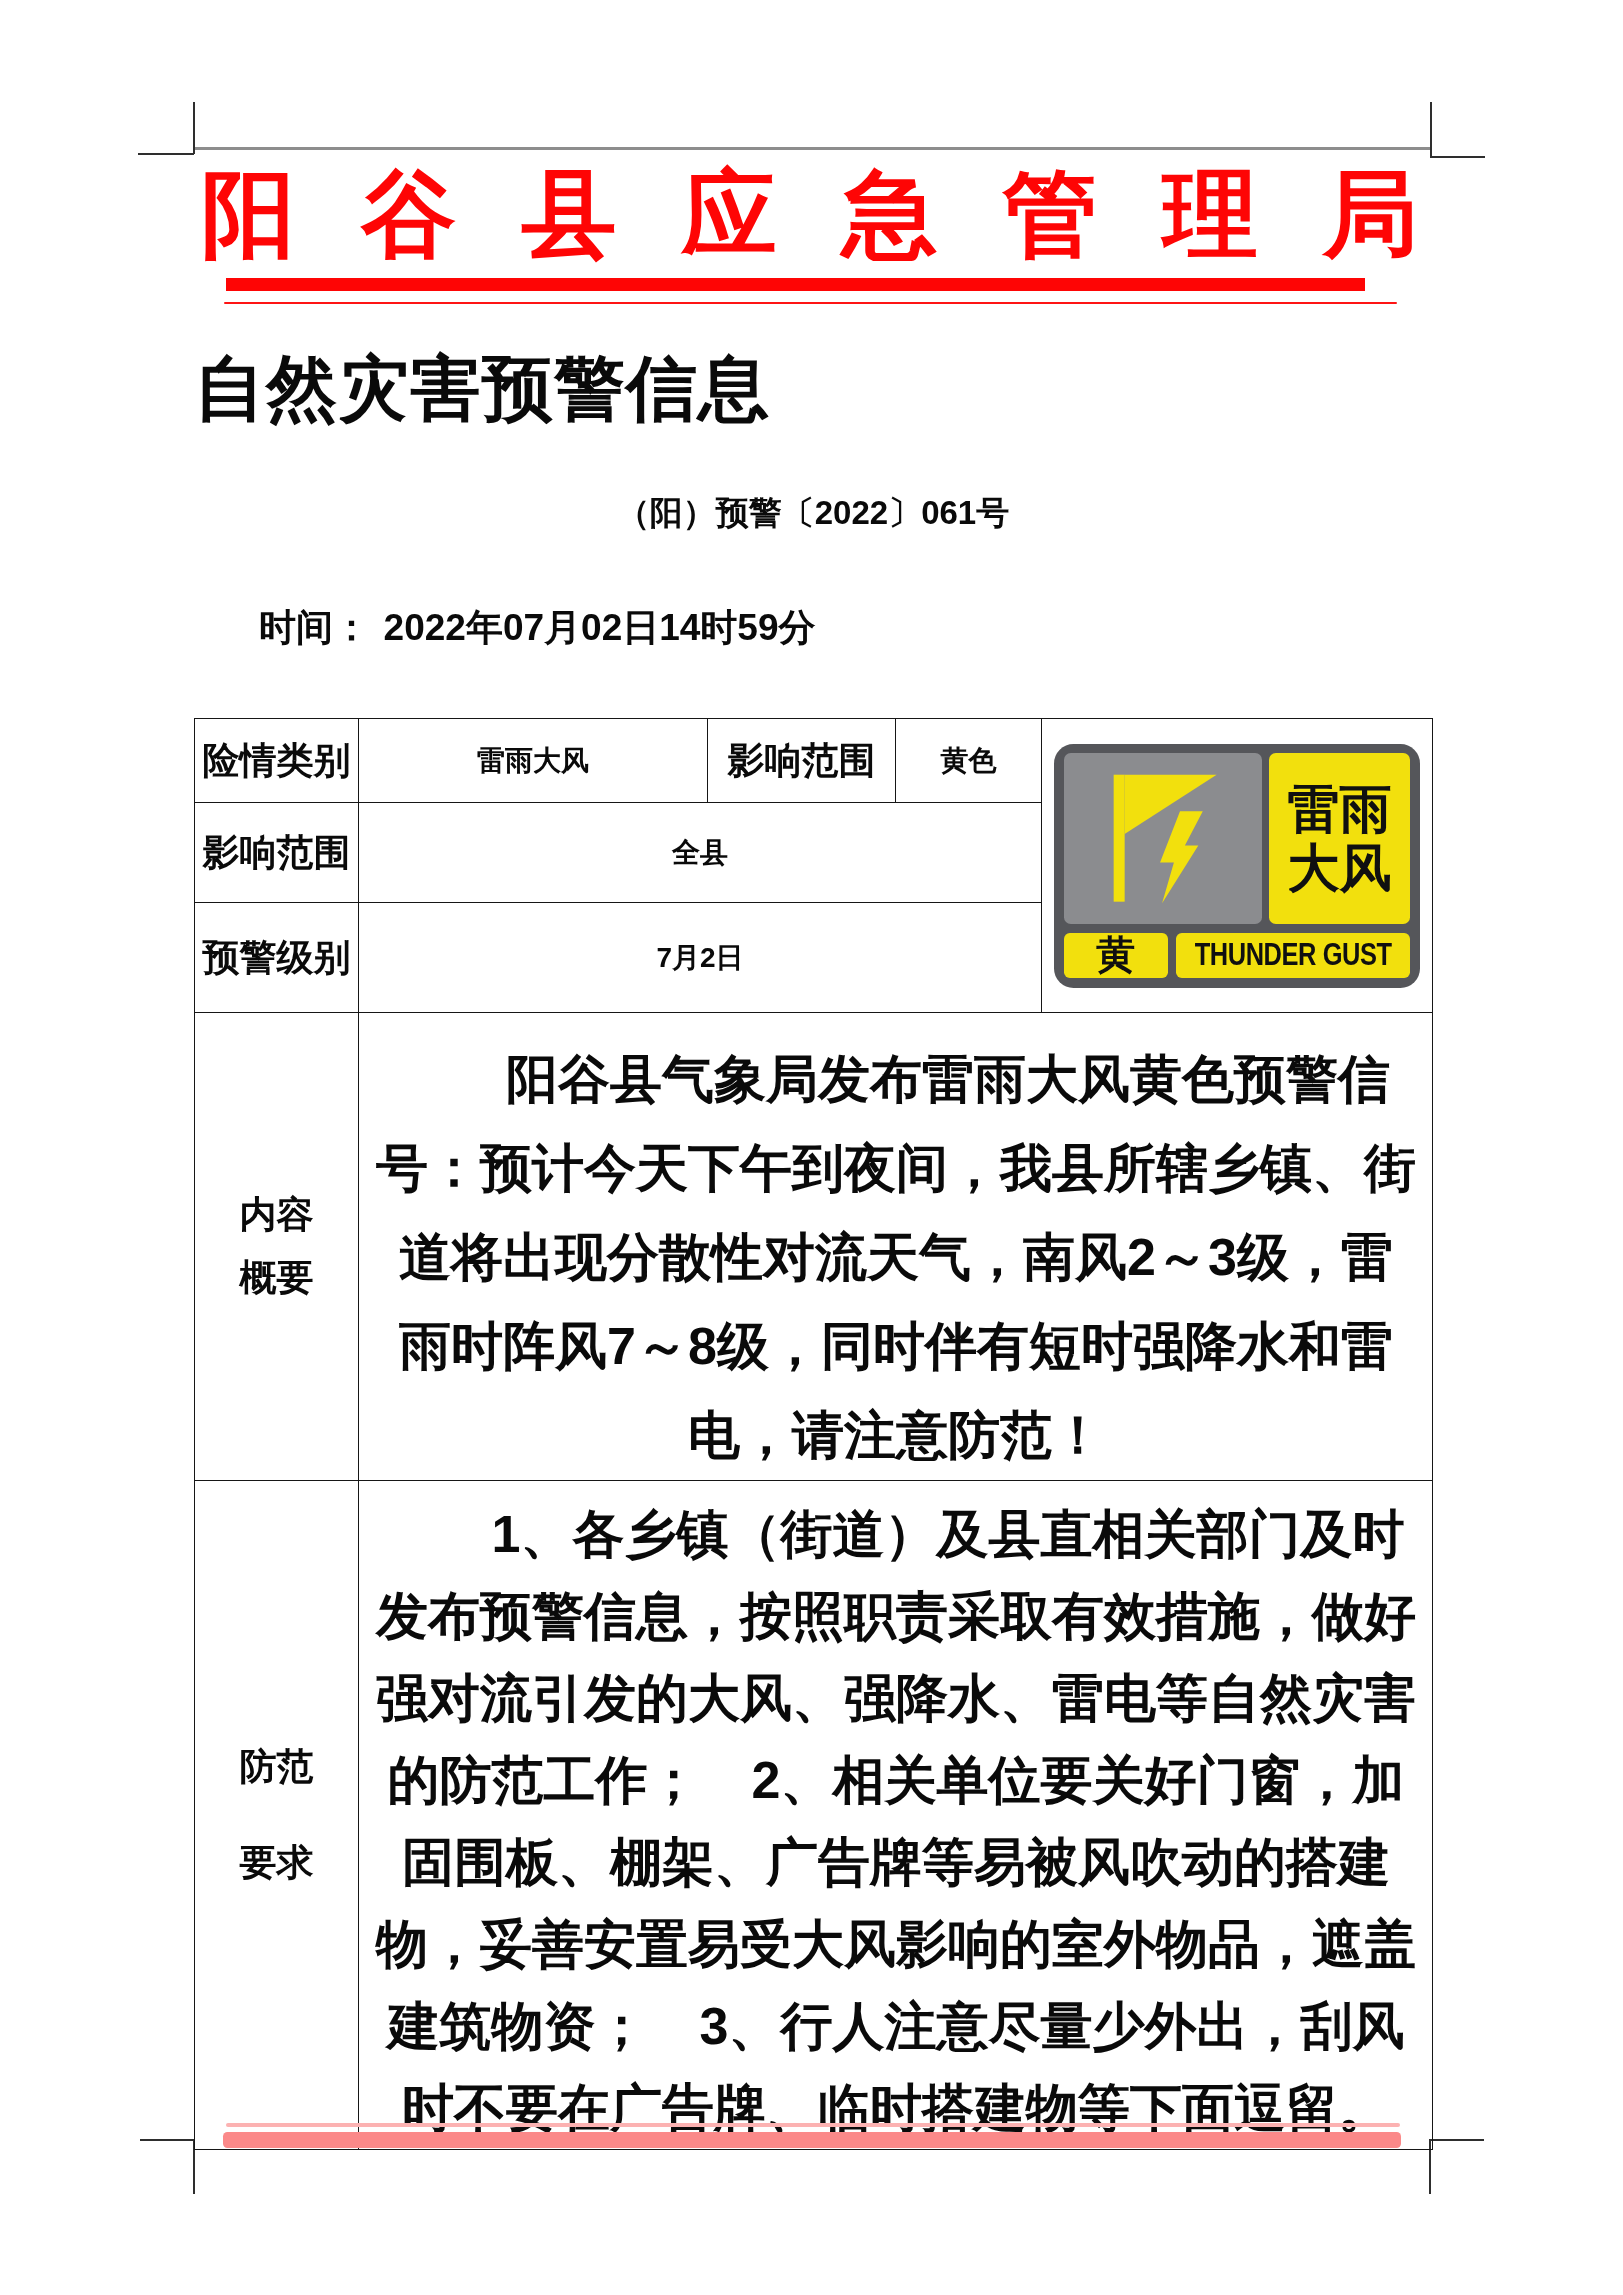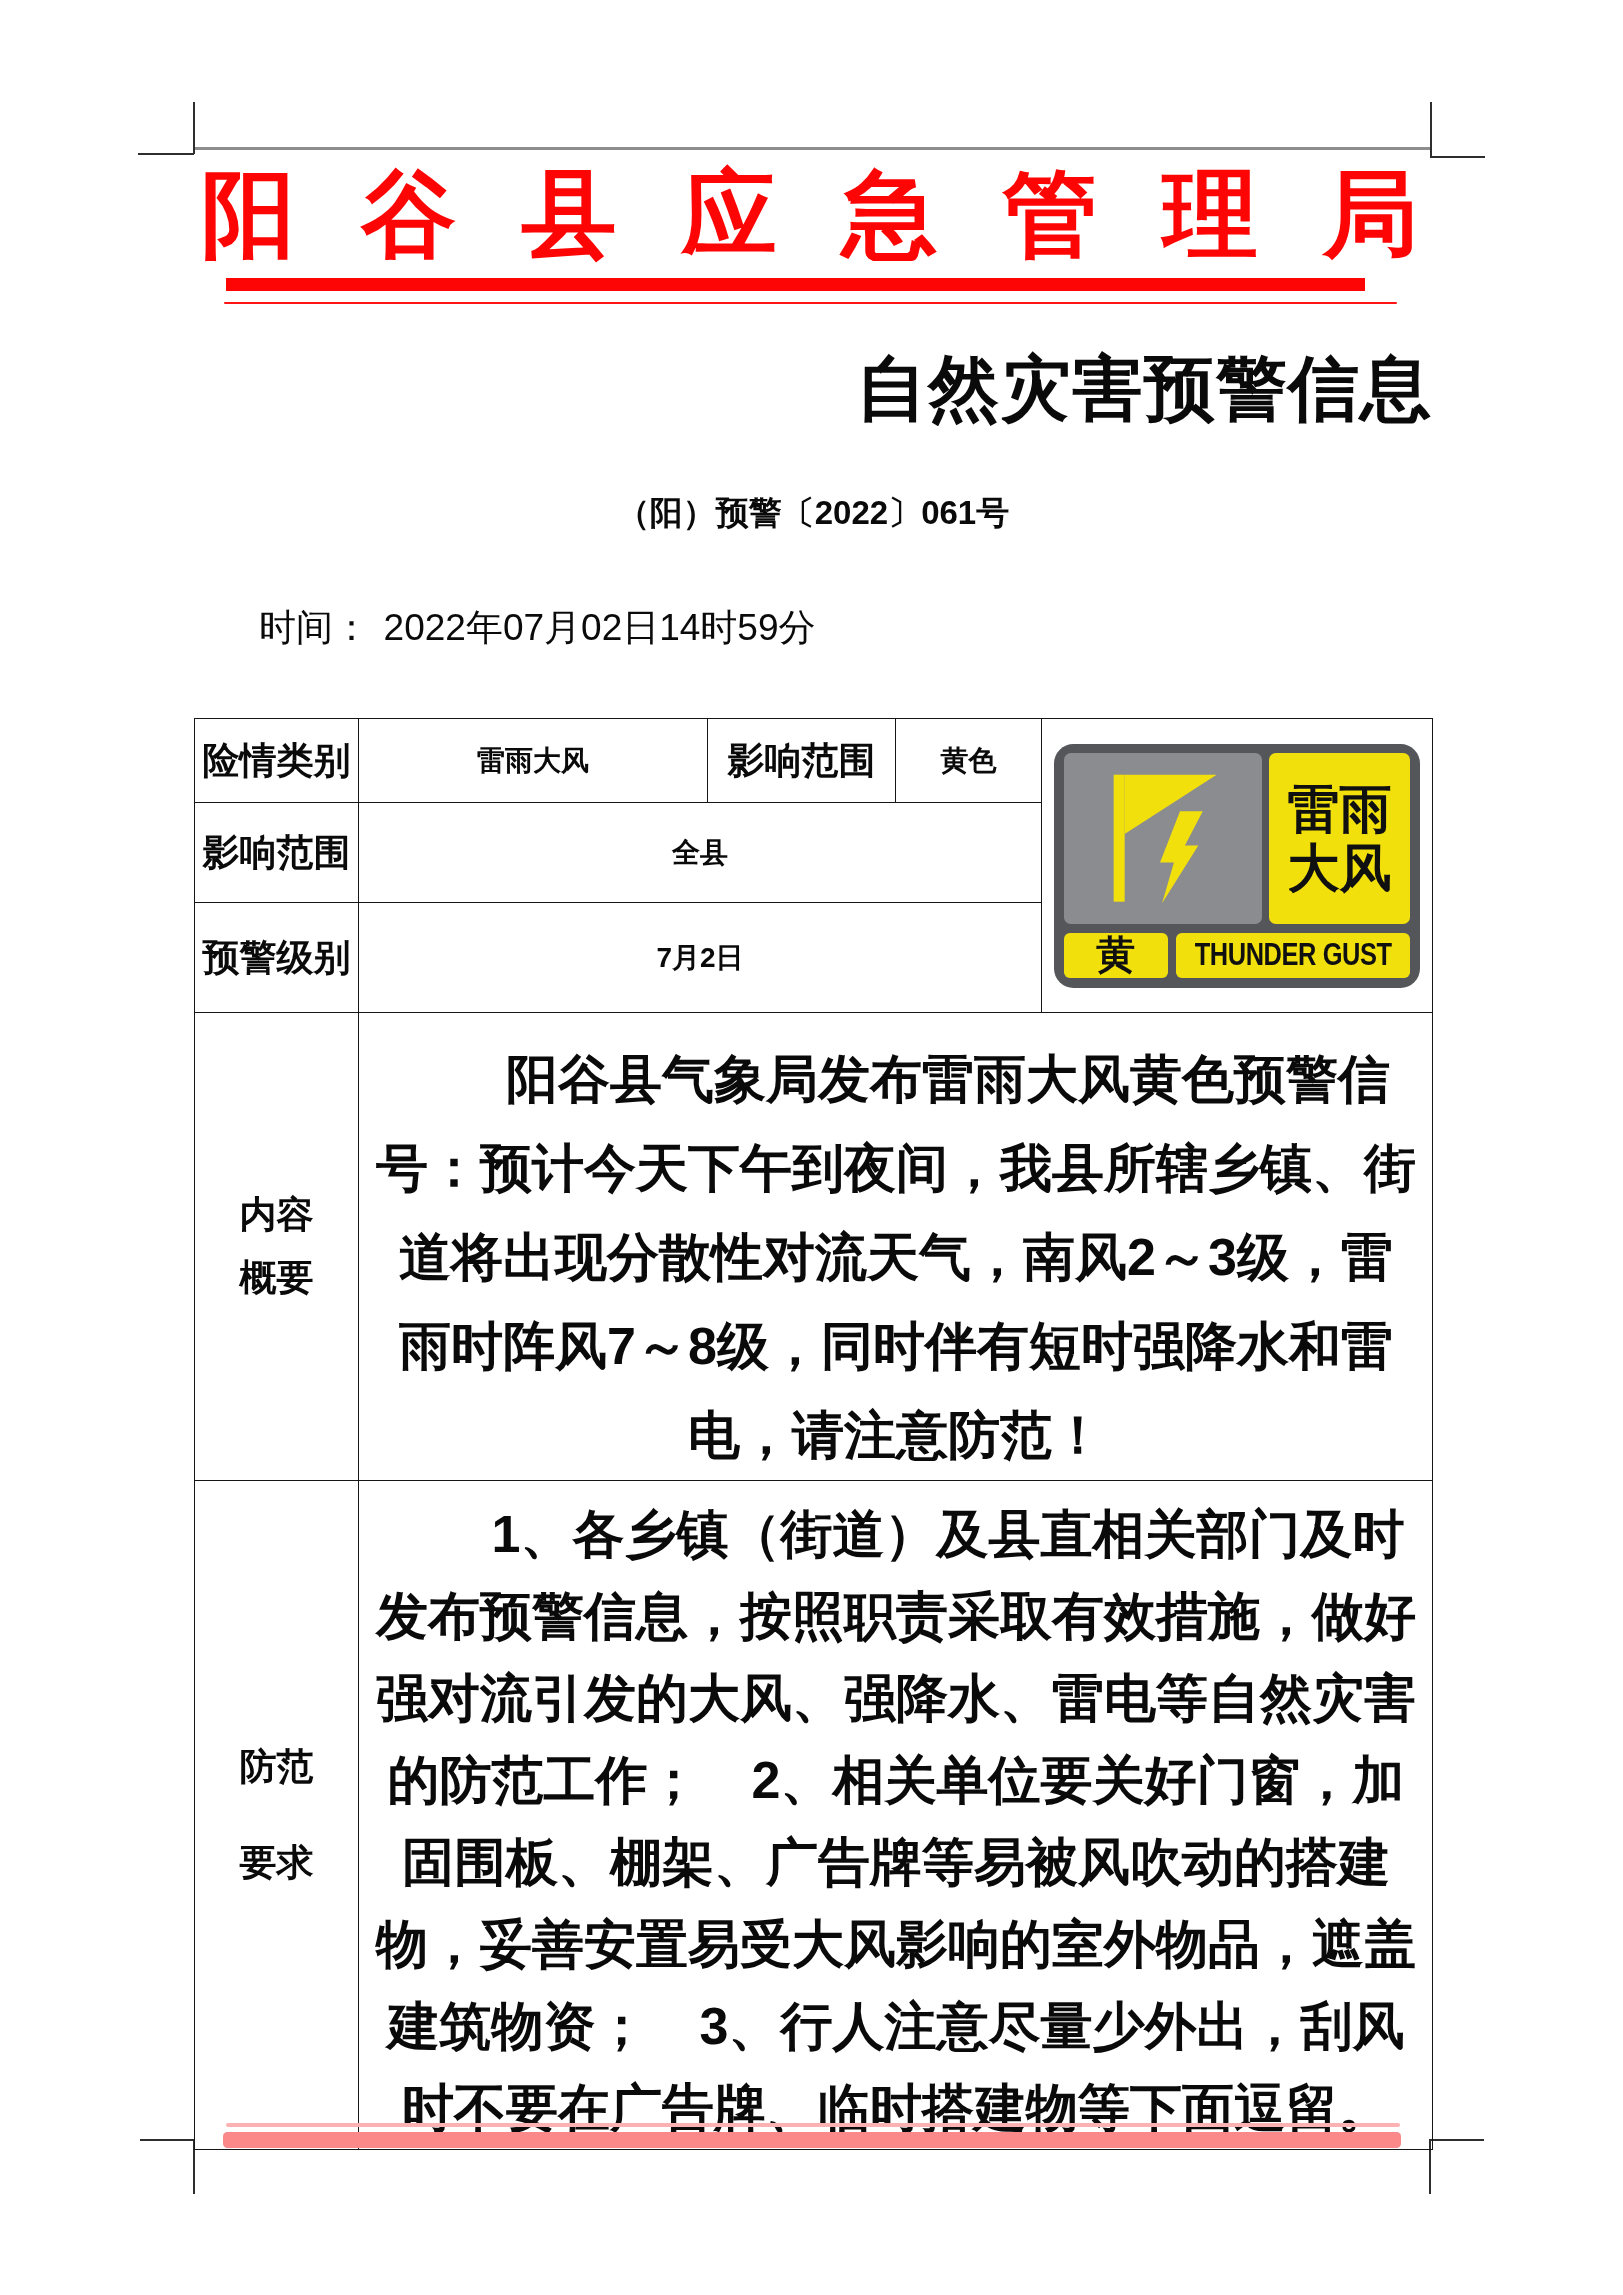--- a/index.html
+++ b/index.html
@@ -16,29 +16,29 @@
   .agency {
     position:absolute; left:201px; top:167px; width:1217px; height:100px;
     display:flex; justify-content:space-between; align-items:flex-start;
     color:#fe0505; font-size:95px; font-weight:700; line-height:1;
   }
   .red-bar  { position:absolute; left:226px; top:278px; width:1139px; height:13px; background:#fe0505; }
   .red-line { position:absolute; left:224px; top:302px; width:1173px; height:1.9px; background:#fe1414; border-radius:1.5px; }
 
   .doc-title {
     position:absolute; left:194px; top:342px; width:1238px;
-    text-align:right; font-size:71px; font-weight:700; letter-spacing:1px;
+    text-align:left; font-size:71px; font-weight:700; letter-spacing:1px;
   }
   .doc-number {
     position:absolute; left:194px; top:491px; width:1238px;
     text-align:center; font-size:33px; font-weight:700;
   }
   .time-line {
     position:absolute; left:259px; top:603px;
-    font-size:37px; font-weight:400;
+    font-size:37px; font-weight:700;
   }
   .time-line .val { margin-left:13.6px; }
 
   
   table.warn {
     position:absolute; left:194px; top:670px; width:1238px;
     border-collapse:collapse; table-layout:fixed;margin-top:48px;
   }
   table.warn td {
     border:1.5px solid #161616; text-align:center; vertical-align:middle;

